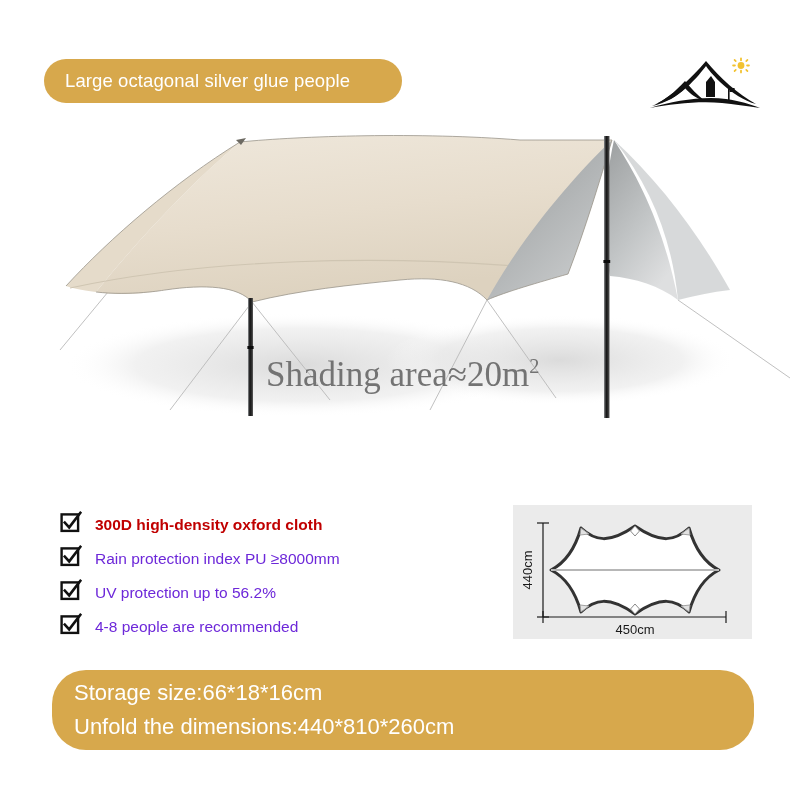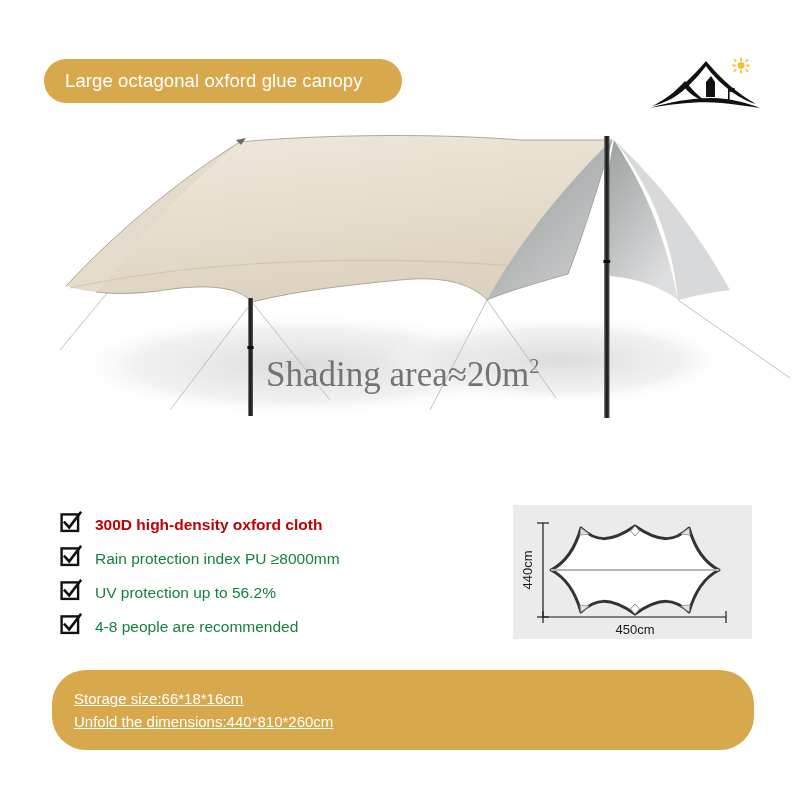--- a/index.html
+++ b/index.html
@@ -86,21 +86,21 @@
   .feature-check {
     width: 22px;
     height: 22px;
     flex: 0 0 22px;
     margin-right: 13px;
     position: relative;
     top: -1px;
   }
   .feature-label {
     font-size: 15.5px;
-    color: #15803d;
+    color: #6d28d9;
     white-space: nowrap;
   }
   .feature-row.highlight .feature-label {
     color: #c00000;
     font-weight: bold;
   }
 
   
   #diagram-panel {
     position: absolute;
@@ -120,32 +120,31 @@
     width: 702px;
     height: 80px;
     background: #d7a84c;
     border-radius: 34px;
     display: flex;
     flex-direction: column;
     justify-content: center;
   }
   #bottom-banner .banner-line {
     color: #ffffff;
-    font-size: 15px;
+    font-size: 22px;
     padding-left: 22px;
     line-height: 1.55;
     white-space: nowrap;
-    text-decoration: underline;
   }
 </style>
 </head>
 <body>
 
 <div id="title-banner">
-  <span class="title-text">Large octagonal oxford glue canopy</span>
+  <span class="title-text">Large octagonal silver glue people</span>
 </div>
 
 <div id="brand-logo">
   <svg viewBox="0 0 116 62" width="116" height="62" aria-hidden="true">
 
     <g fill="#f2c230">
       <circle cx="93" cy="13.5" r="3.4"></circle>
       <rect x="92.1" y="5.6" width="1.8" height="3.6" rx="0.8"></rect>
       <rect x="92.1" y="17.8" width="1.8" height="3.6" rx="0.8"></rect>
       <rect x="84.2" y="12.6" width="3.6" height="1.8" rx="0.8"></rect>

